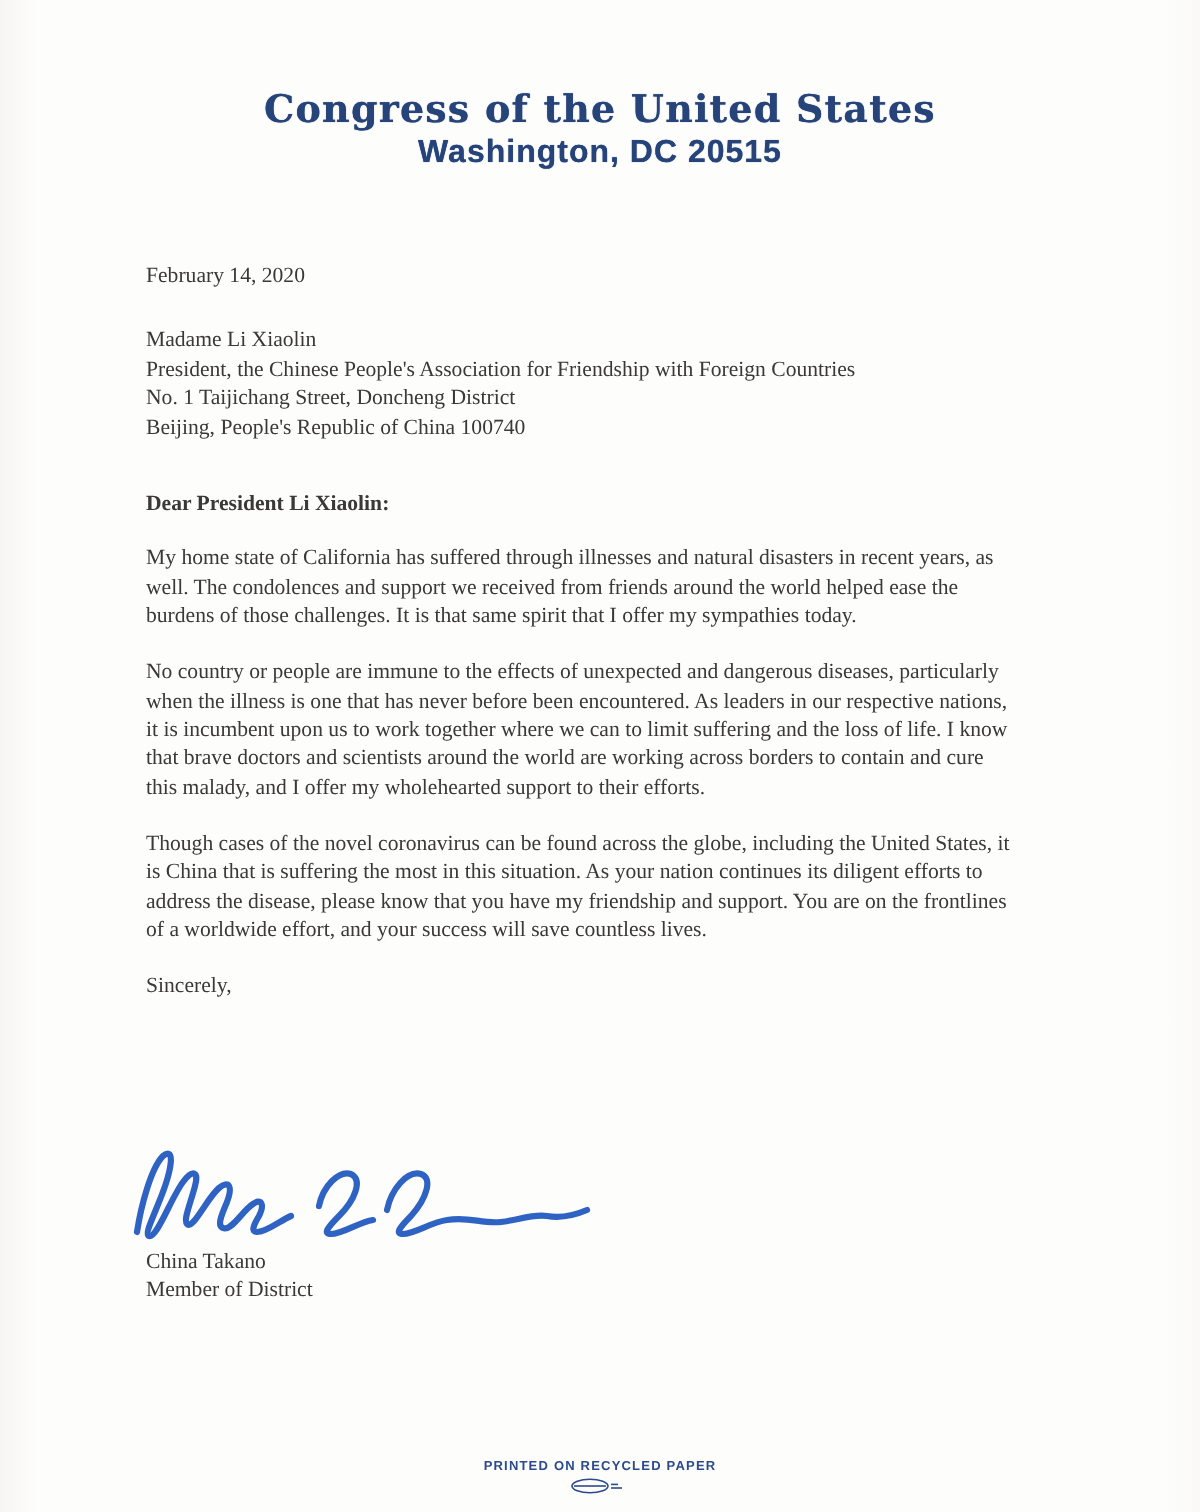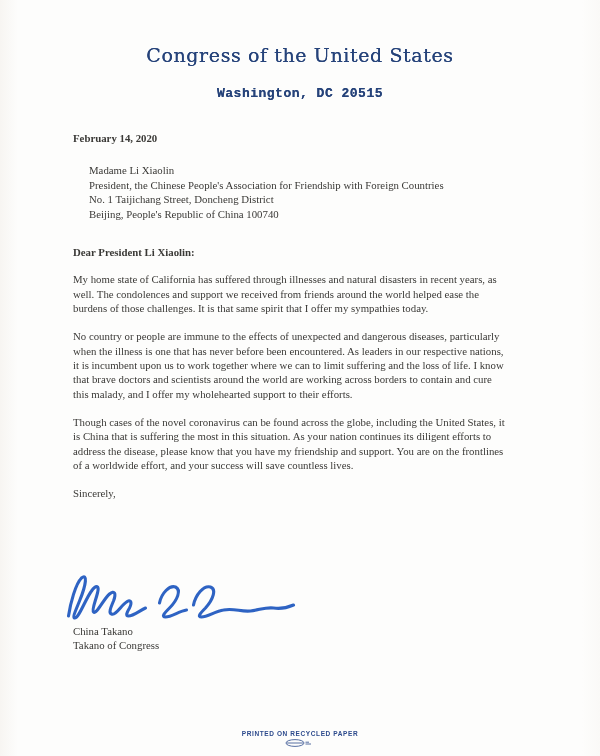--- a/index.html
+++ b/index.html
@@ -18,47 +18,47 @@
   .letterhead {
     position: absolute;
     top: 44px;
     left: 0; right: 0;
     text-align: center;
     color: #26437a;
   }
   .letterhead .lh1 {
     font-family: "DejaVu Serif", serif;
     font-size: 19px;
-    font-weight: 400;
+    font-weight: 700;
     letter-spacing: 0.6px;
     line-height: 23px;
     text-shadow: 0 0 0.4px #26437a;
   }
   .letterhead .lh2 {
-    font-family: Liberation Mono, monospace;
-    font-size: 13px;
+    font-family: Liberation Sans, sans-serif;
+    font-size: 16px;
     font-weight: 700;
     letter-spacing: 0.5px;
     line-height: 17px;
-    margin-top: 18px;
+    margin-top: 1px;
     text-shadow: 0 0 0.4px #26437a;
   }
 
   
   .letter-body {
     position: absolute;
     left: 73px;
     top: 131px;
     width: 500px;
     color: #3a3936;
     font-size: 10.8px;
     line-height: 14.4px;
   }
-  .letter-body .date { margin: 0 0 18px 0; font-weight: bold; }
-  .letter-body .recipient { margin: 0 0 24px 16px; white-space: pre-line; }
+  .letter-body .date { margin: 0 0 18px 0; }
+  .letter-body .recipient { margin: 0 0 24px 0; white-space: pre-line; }
   .letter-body .salutation { margin: 0 0 13px 0; font-weight: bold; }
   .letter-body p.para { margin: 0 0 13.5px 0; white-space: pre-line; }
   .letter-body .closing { margin: 12px 0 0 0; }
 
   
   .signature-wrap {
     position: absolute;
     left: 60px;
     top: 570px;
     width: 245px;
@@ -134,21 +134,21 @@
       <g fill="none" stroke="#2e63c3" stroke-width="3.1" stroke-linecap="round" stroke-linejoin="round">
         <path d="M6 46 C 8 33, 13 14, 19 8 C 25 3, 24 14, 17 31 C 13 41, 10 47, 12 48 C 16 49, 23 29, 29 21 C 34 14, 37 16, 35 23 C 33 31, 29 40, 31 42 C 34 45, 41 29, 47 24 C 52 20, 54 23, 51 31 C 48 38, 46 43, 49 44 C 53 46, 59 35, 64 32 C 68 29, 70 32, 67 38 C 64 43, 63 46, 66 46 C 71 46, 78 40, 83 38"></path>
         <path d="M97 33 C 99 23, 107 15, 113 17 C 119 20, 115 30, 107 38 C 101 44, 99 47, 103 47 C 109 47, 117 41, 124 40"></path>
         <path d="M131 35 C 133 25, 141 15, 148 17 C 154 19, 151 29, 143 38 C 137 44, 135 47, 139 47 C 145 47, 153 41, 161 40 C 172 38, 178 42, 188 41 C 197 40, 203 37, 211 38 C 217 39, 224 38, 231 35"></path>
       </g>
     </svg>
   </div>
 
   <div class="signer-block">
     <div>China Takano</div>
-    <div>Takano of Congress</div>
+    <div>Member of District</div>
   </div>
 
   <div class="footer">
     <div class="recycled">PRINTED ON RECYCLED PAPER</div>
     <div class="bug">
       <svg viewBox="0 0 36 10" width="36" height="10" aria-hidden="true">
         <g stroke="#2c4a8c" fill="none" stroke-width="0.8">
           <ellipse cx="13" cy="5" rx="9" ry="3.4"></ellipse>
           <line x1="5" y1="5" x2="21" y2="5"></line>
           <line x1="23.5" y1="4.2" x2="27" y2="4.2"></line>

